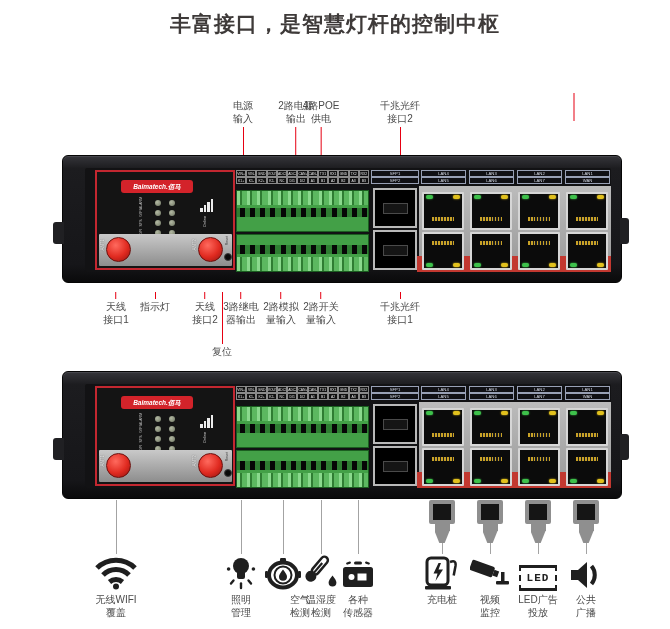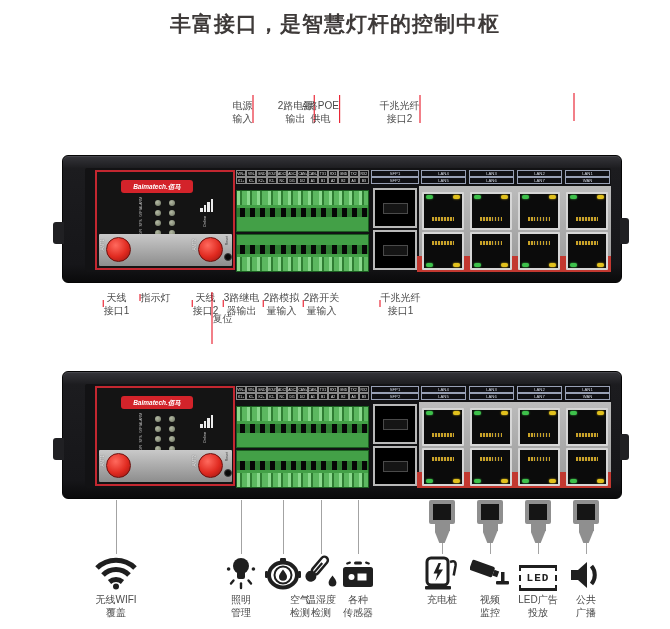--- a/index.html
+++ b/index.html
@@ -7,21 +7,21 @@
          font-family:"Liberation Sans",sans-serif;}
   [data-name]{box-sizing:border-box;}
 
   
   .title{position:absolute;top:10px;left:0;width:670px;text-align:center;
          font-size:21px;font-weight:bold;color:#3e3a39;letter-spacing:1px;}
   .desc{position:absolute;top:52px;left:35px;width:600px;text-align:center;
         font-size:10.5px;line-height:1.75;color:#595757;}
 
   
-  .co{position:absolute;transform:translateX(-50%);display:flex;align-items:center;}
+  .co{position:absolute;transform:translateX(-50%);display:flex;flex-direction:column;align-items:center;}
   .co-label{font-size:10px;line-height:12.5px;color:#4a4a4a;white-space:pre-line;text-align:center;}
   .vline{width:1px;background:#e60012;}
   .co-top{top:91px;}
   .co-top .co-label{height:34px;display:flex;flex-direction:column;justify-content:flex-end;}
   .co-top .vline{height:28px;margin-top:2px;}
   .co-bot{top:292px;}
   .co-bot .vline{height:7px;margin-bottom:2px;}
   .co-reset .vline{height:52px;}
   .conn-line{position:absolute;top:500px;width:1px;height:54px;background:#a3a3a3;}
 

